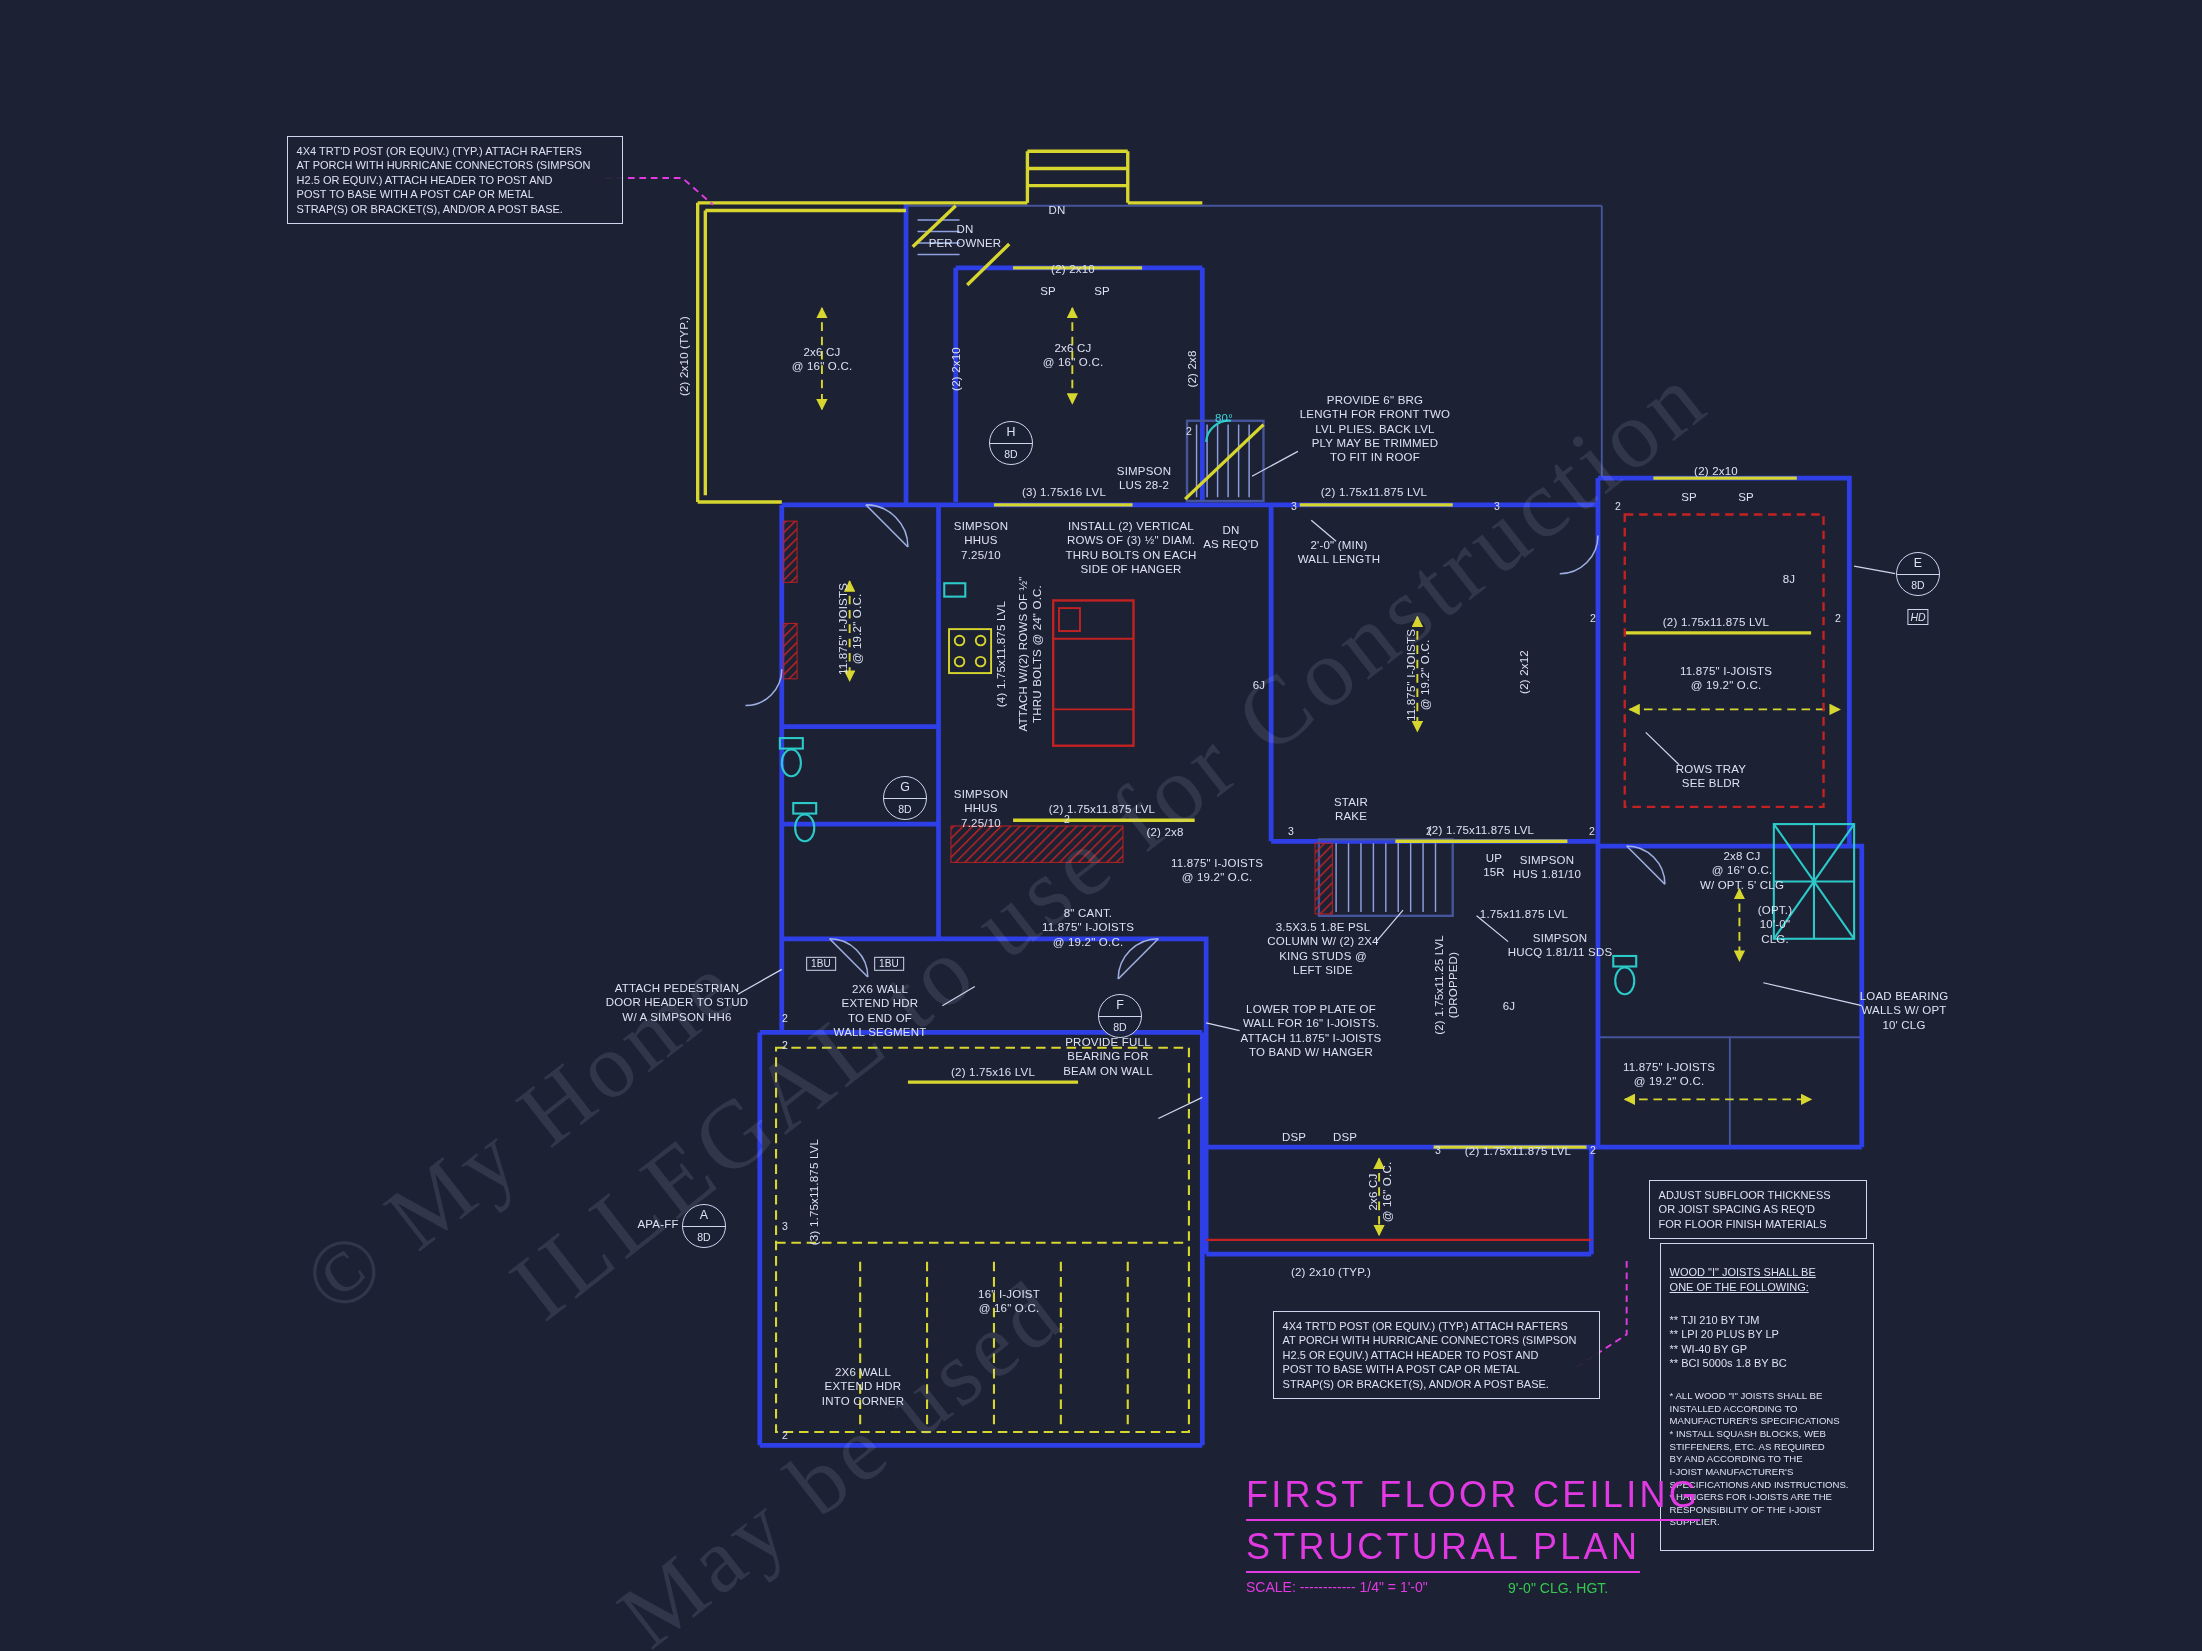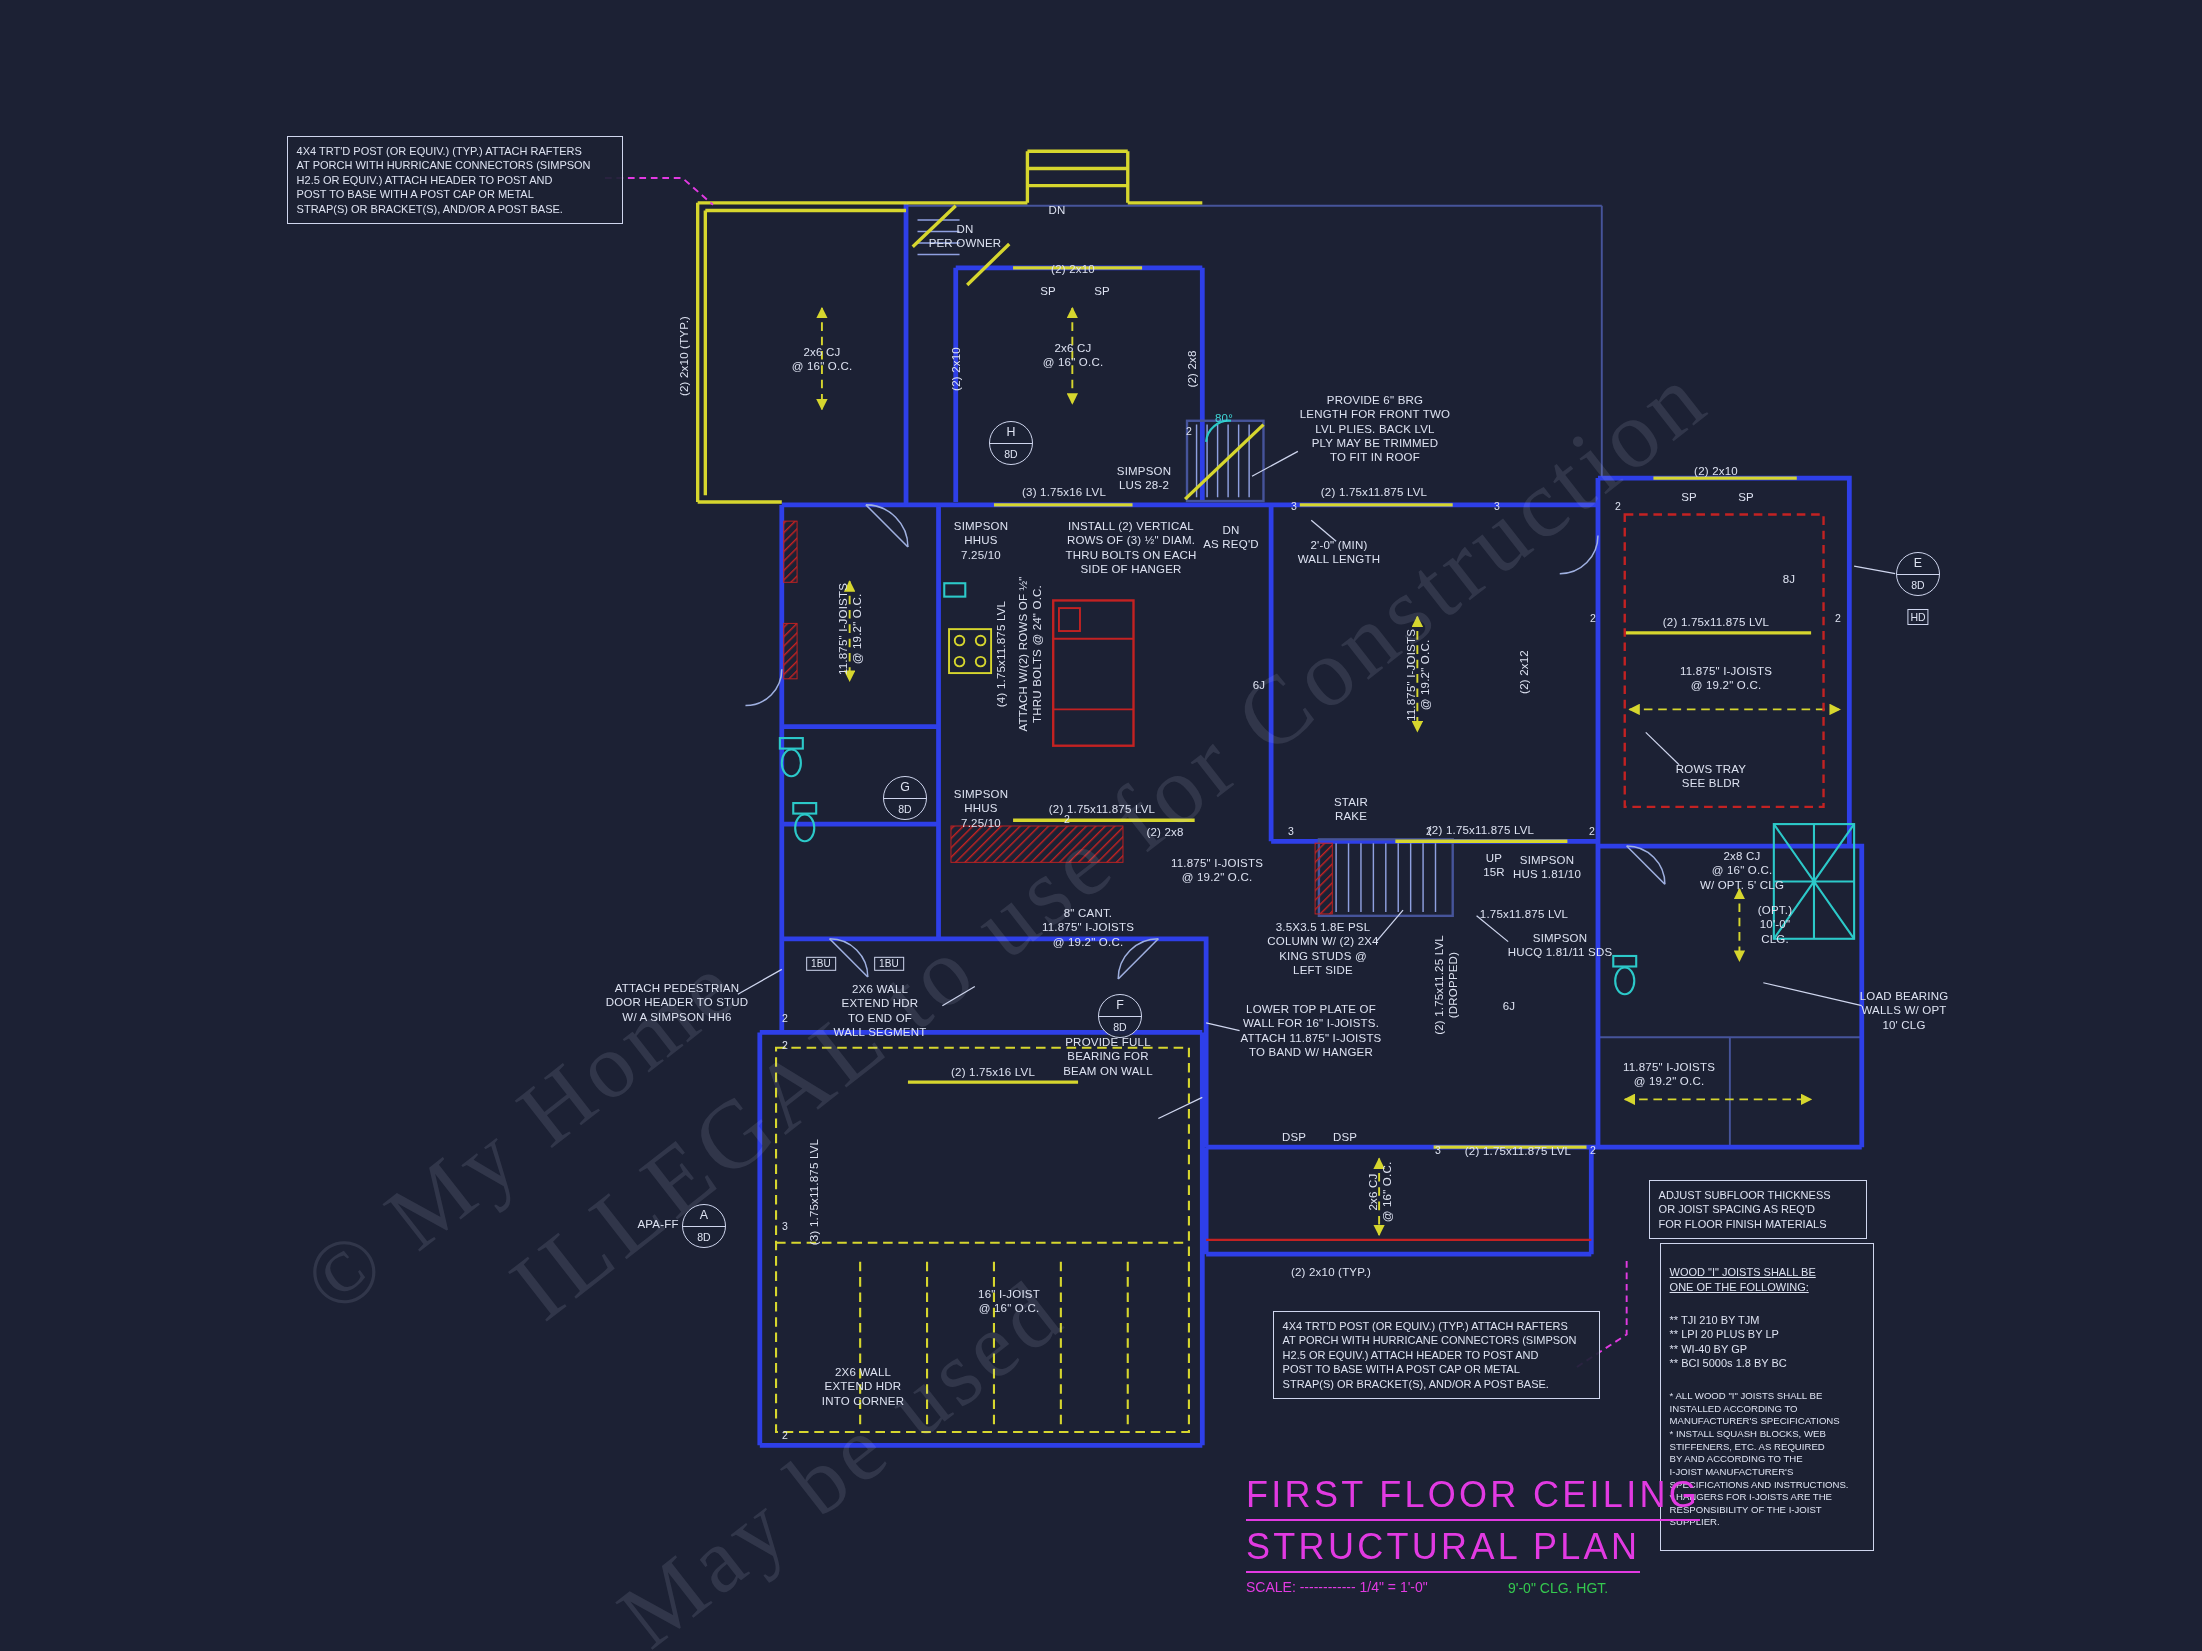--- a/index.html
+++ b/index.html
@@ -19,21 +19,21 @@
   .nb-h{text-decoration:underline;margin-bottom:3.8px;white-space:pre-line;}
   .nb-i{margin-bottom:4.8px;white-space:pre-line;}
   .nb-r{font-size:9.6px;white-space:pre-line;}
   .cmarker{position:absolute;width:42px;height:42px;border:1.5px solid #cfd6ee;border-radius:50%;
            transform:translate(-50%,-50%);display:flex;flex-direction:column;
            background:rgba(28,33,52,.9);z-index:5;}
   .cmarker .t{flex:1;display:flex;align-items:center;justify-content:center;font-size:12.4px;
               color:#dde2f1;border-bottom:1.1px solid #cfd6ee;}
   .cmarker .b{flex:1;display:flex;align-items:center;justify-content:center;font-size:10.5px;color:#dde2f1;}
   .hdbox{position:absolute;transform:translate(-50%,-50%);border:1.1px solid #cfd6ee;
-         font-size:10.5px;color:#dde2f1;padding:1px 2px;background:#1c2134;z-index:5;}
+         font-size:10.5px;color:#dde2f1;padding:1px 2px;background:#1c2134;z-index:5;font-style:italic;}
   .title-line{position:absolute;color:#e23ae2;letter-spacing:3.3px;border-bottom:2.1px solid #e23ae2;
               padding-bottom:2.9px;font-size:36px;white-space:nowrap;z-index:6;}
   .scale-note{position:absolute;color:#e23ae2;font-size:14px;white-space:nowrap;z-index:6;}
   .clg-note{position:absolute;color:#35c94f;font-size:14px;white-space:nowrap;z-index:6;}
   .wm{position:absolute;font-family:"Liberation Serif",serif;color:rgba(195,202,224,.13);
       white-space:nowrap;pointer-events:none;letter-spacing:5.7px;z-index:3;}
 </style>
 </head>
 <body>
 

